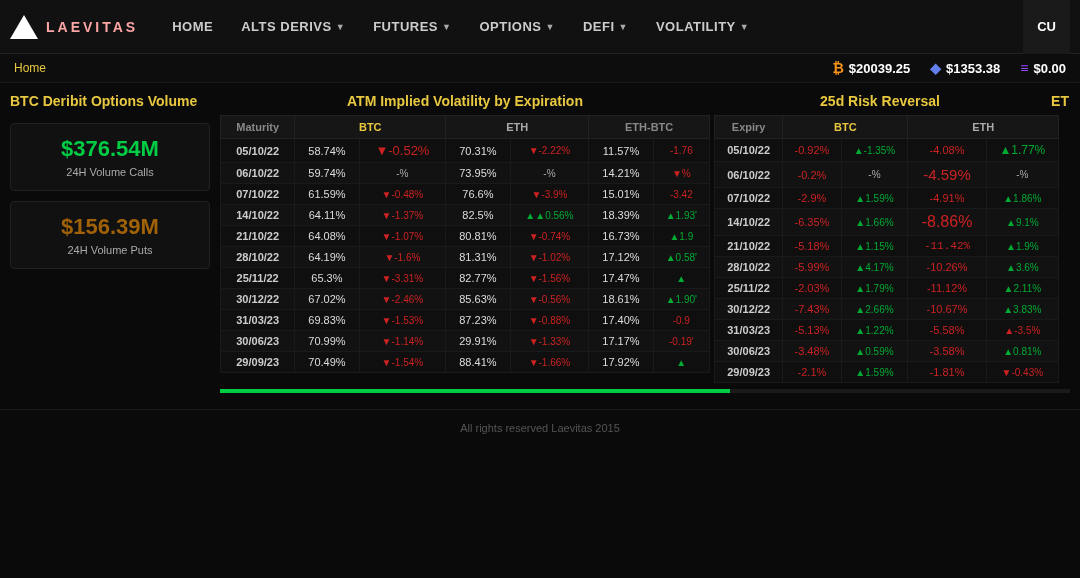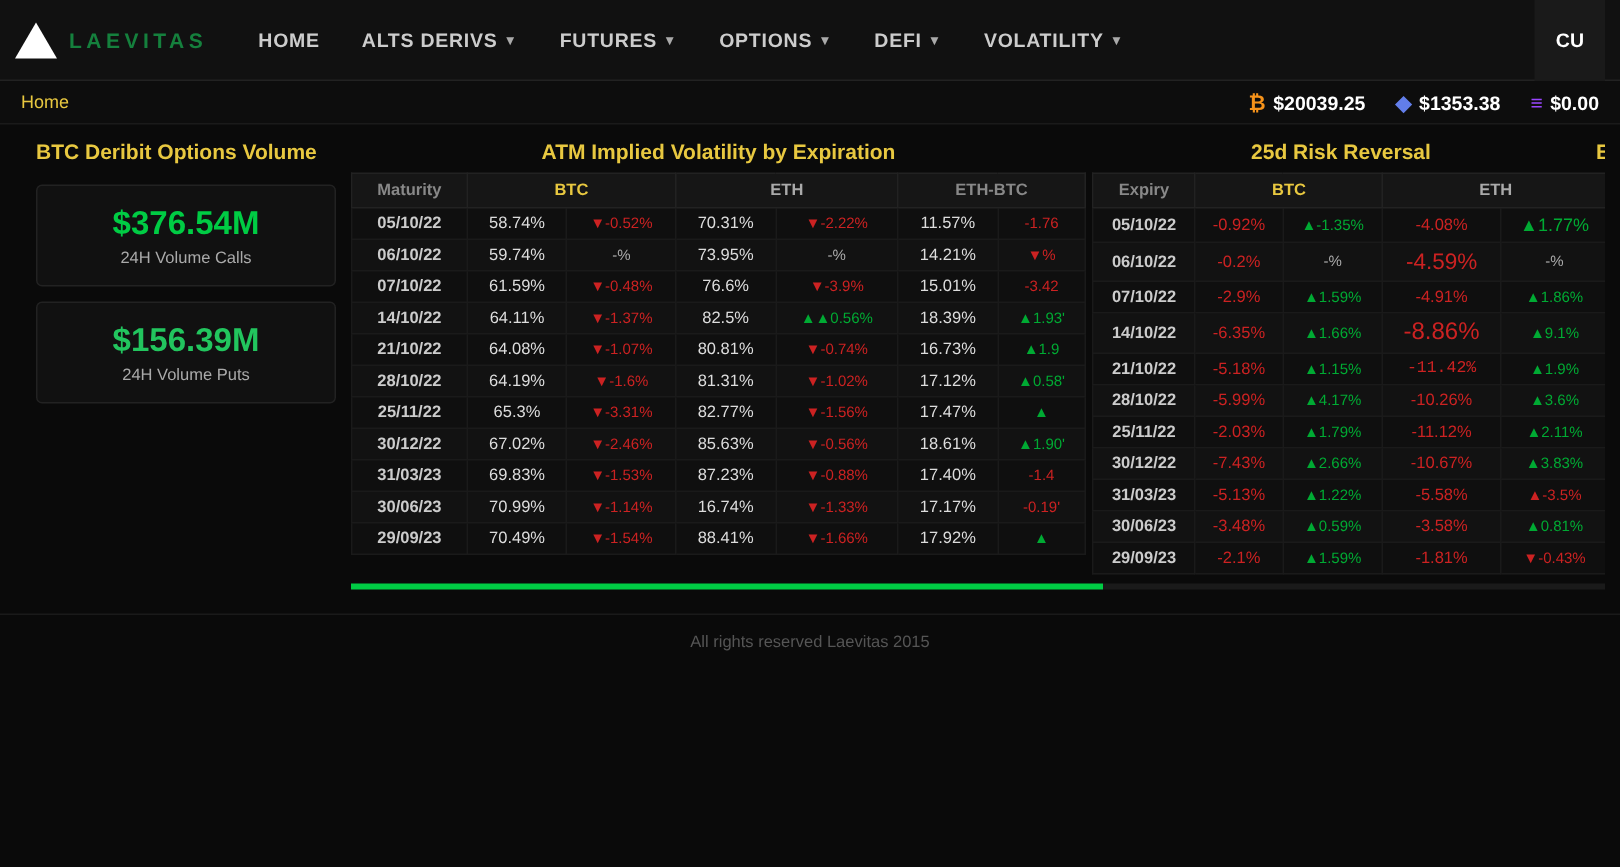--- a/index.html
+++ b/index.html
@@ -27,21 +27,21 @@
       margin-right: 20px;
     }
     .logo-triangle {
       width: 0; height: 0;
       border-left: 14px solid transparent;
       border-right: 14px solid transparent;
       border-bottom: 24px solid #fff;
       margin-right: 8px;
     }
     .logo-text {
-      color: #15803d;
+      color: #fca5a5;
       font-size: 14px;
       font-weight: bold;
       letter-spacing: 3px;
     }
     .nav-items {
       display: flex;
       align-items: center;
       flex: 1;
     }
     .nav-item {
@@ -95,21 +95,21 @@
       font-size: 13px;
       font-weight: bold;
     }
     .btc-icon { color: #f7931a; font-size: 14px; }
     .eth-icon { color: #627eea; font-size: 14px; }
     .sol-icon { color: #9945ff; font-size: 14px; }
 
     
     .main-content {
       display: flex;
-      padding: 10px 10px 0 24px;
+      padding: 10px 10px 0 10px;
       gap: 10px;
       justify-content: space-between;
     }
 
     
     .left-panel {
       width: 200px;
       flex-shrink: 0;
     }
     .left-panel-title {
@@ -125,21 +125,21 @@
       padding: 12px 14px;
       margin-bottom: 10px;
       text-align: center;
     }
     .metric-value-green {
       color: #00cc44;
       font-size: 22px;
       font-weight: bold;
     }
     .metric-value-red {
-      color: #22c55e;
+      color: #a16207;
       font-size: 22px;
       font-weight: bold;
     }
     .metric-value-white {
       color: #fff;
       font-size: 22px;
       font-weight: bold;
     }
     .metric-label {
       color: #aaa;
@@ -323,21 +323,21 @@
               <th>Maturity</th>
               <th class="btc-col" colspan="2">BTC</th>
               <th class="eth-col" colspan="2">ETH</th>
               <th colspan="2">ETH-BTC</th>
             </tr>
           </thead>
           <tbody id="atm-tbody">
           <tr>
       <td class="col-maturity">05/10/22</td>
       <td class="col-pct">58.74%</td>
-      <td style="color:#cc2222;font-size:10px;">▼-0.52%</td>
+      <td style="color:#cc2222;font-size:13px;">▼-0.52%</td>
       <td class="col-pct">70.31%</td>
       <td style="color:#cc2222;font-size:10px;">▼-2.22%</td>
       <td class="col-pct">11.57%</td>
       <td style="color:#cc2222;font-size:10px;">-1.76</td>
     </tr>
               <tr>
       <td class="col-maturity">06/10/22</td>
       <td class="col-pct">59.74%</td>
       <td style="color:#aaa;font-size:10px;">-%</td>
       <td class="col-pct">73.95%</td>
@@ -399,27 +399,27 @@
       <td class="col-pct">18.61%</td>
       <td style="color:#00aa33;font-size:10px;">▲1.90'</td>
     </tr>
               <tr>
       <td class="col-maturity">31/03/23</td>
       <td class="col-pct">69.83%</td>
       <td style="color:#cc2222;font-size:10px;">▼-1.53%</td>
       <td class="col-pct">87.23%</td>
       <td style="color:#cc2222;font-size:10px;">▼-0.88%</td>
       <td class="col-pct">17.40%</td>
-      <td style="color:#cc2222;font-size:10px;">-1.4</td>
+      <td style="color:#cc2222;font-size:10px;">-0.9</td>
     </tr>
               <tr>
       <td class="col-maturity">30/06/23</td>
       <td class="col-pct">70.99%</td>
       <td style="color:#cc2222;font-size:10px;">▼-1.14%</td>
-      <td class="col-pct">16.74%</td>
+      <td class="col-pct">29.91%</td>
       <td style="color:#cc2222;font-size:10px;">▼-1.33%</td>
       <td class="col-pct">17.17%</td>
       <td style="color:#cc2222;font-size:10px;">-0.19'</td>
     </tr>
               <tr>
       <td class="col-maturity">29/09/23</td>
       <td class="col-pct">70.49%</td>
       <td style="color:#cc2222;font-size:10px;">▼-1.54%</td>
       <td class="col-pct">88.41%</td>
       <td style="color:#cc2222;font-size:10px;">▼-1.66%</td>

